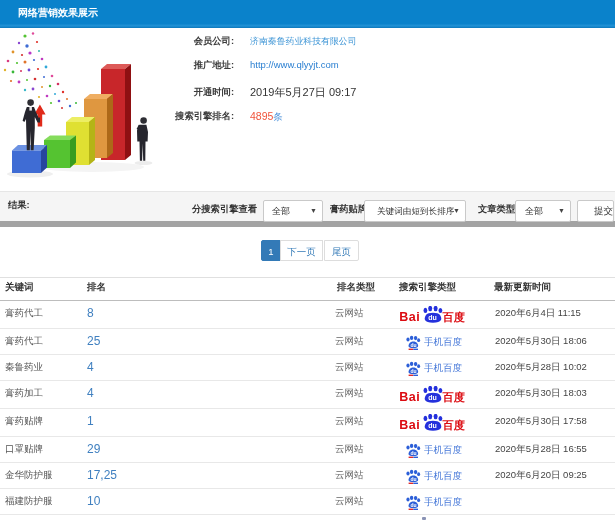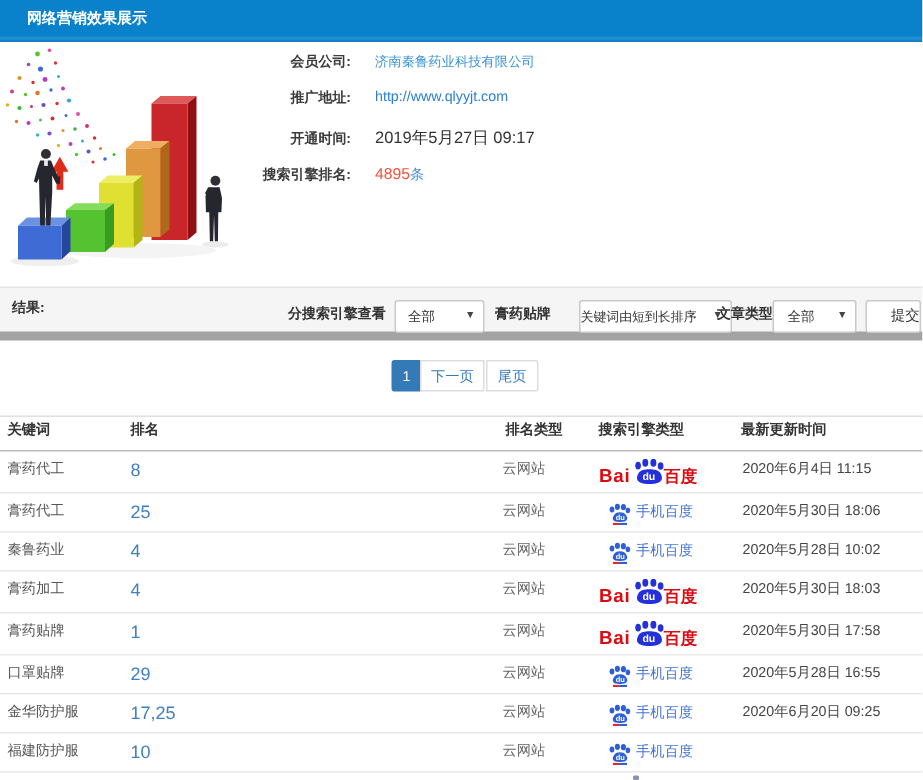--- a/index.html
+++ b/index.html
@@ -158,21 +158,21 @@
 <div class="irow" style="top:109px;">
     <span class="lbl">搜索引擎排名:</span>
     <span class="val"><span class="v-num">4895</span><span class="v-tiao">条</span></span>
   </div>
 
 <div class="filterbar">
   <span class="fl" style="left:8px;top:-4px;">结果:</span>
   <span class="fl" style="left:192px;">分搜索引擎查看</span>
   <div class="sel" style="left:263px;width:60px;padding-left:8px;">全部<i>▼</i></div>
   <span class="fl" style="left:330px;">膏药贴牌</span>
-  <div class="sel" style="left:386px;width:102px;padding-left:0;font-size:8.6px;">关键词由短到长排序<i>▼</i></div>
+  <div class="sel" style="left:364px;width:102px;padding-left:12px;font-size:8.6px;">关键词由短到长排序<i>▼</i></div>
   <span class="fl" style="left:478px;">文章类型</span>
   <div class="sel" style="left:515px;width:56px;padding-left:9px;">全部<i>▼</i></div>
   <div class="btn-submit">提交</div>
 </div>
 
 <div class="pg">
   <div class="it on">1</div>
     <div class="it a">下一页</div>
     <div class="it b">尾页</div>
 </div>

